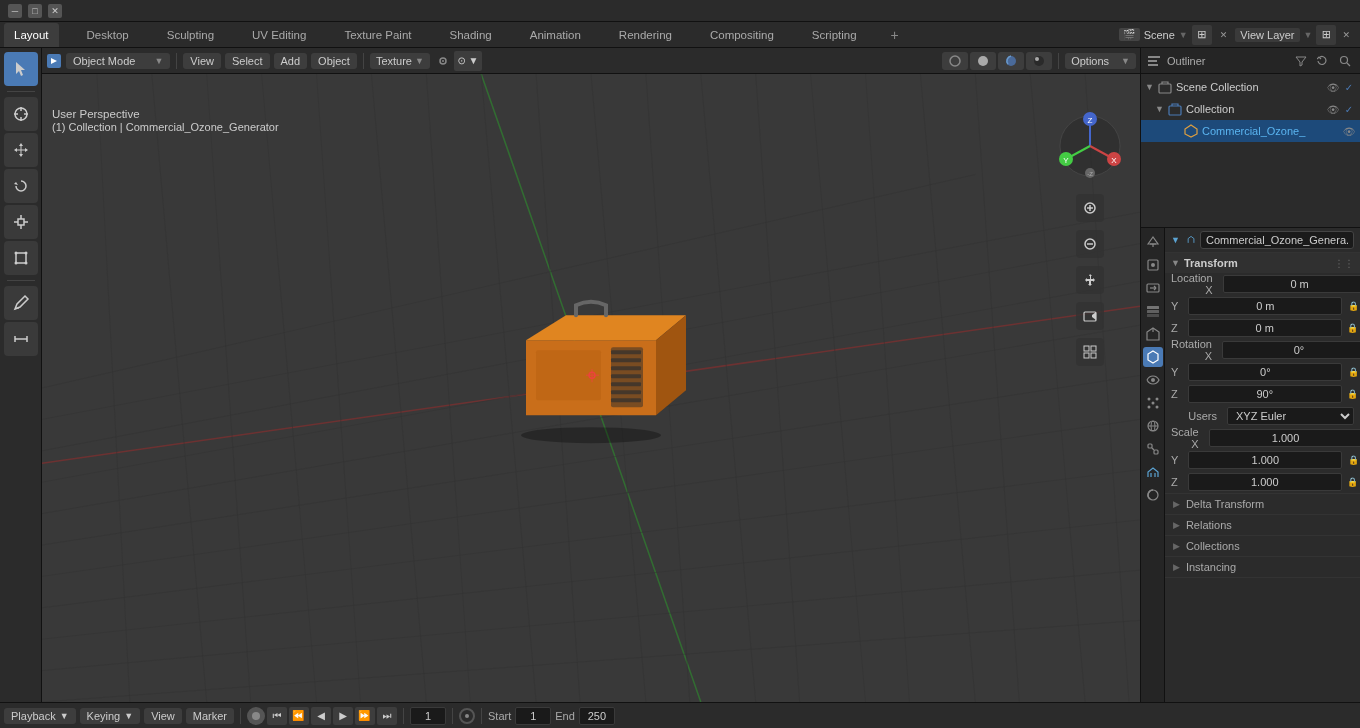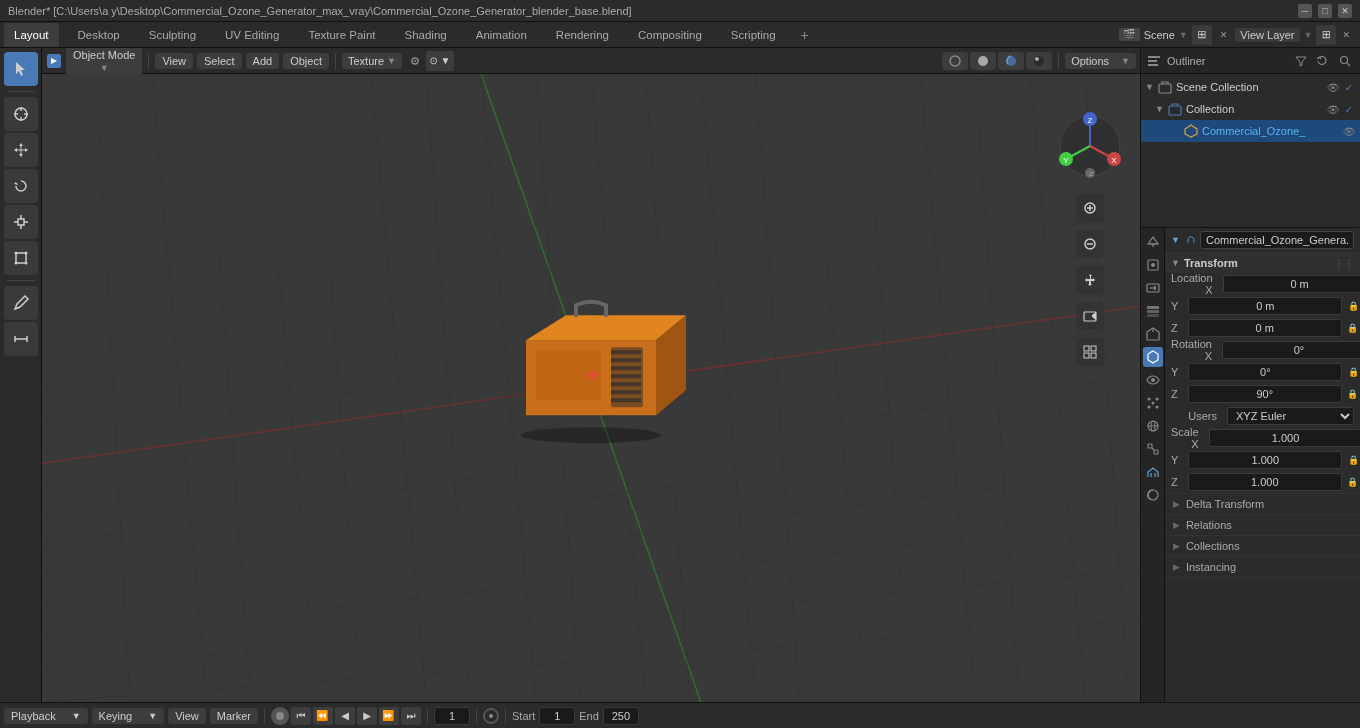--- a/index.html
+++ b/index.html
@@ -34,21 +34,21 @@
       font-size: 9px; color: #ccc; cursor: pointer;
     }
 
     
     #workspace-tabs {
       background: #2b2b2b;
       height: 26px;
       display: flex;
       align-items: center;
       padding: 0 4px;
-      gap: 9px;
+      gap: 18px;
       border-bottom: 1px solid #111;
     }
     .ws-tab {
       padding: 3px 10px;
       border-radius: 3px 3px 0 0;
       font-size: 11.5px;
       color: #aaa;
       cursor: pointer;
       height: 24px;
       display: flex; align-items: center;
@@ -117,21 +117,21 @@
       padding: 0 4px;
       gap: 4px;
       z-index: 10;
       border-bottom: 1px solid #111;
     }
     .vp-mode-btn {
       background: #3d3d3d;
       border: none; border-radius: 3px;
       color: #ccc; font-size: 11px;
       padding: 2px 7px; cursor: pointer;
-      display: flex; align-items: center; gap: 2px; flex-direction: column;
+      display: flex; align-items: center; gap: 19px;
     }
     .vp-btn {
       background: #3d3d3d;
       border: none; border-radius: 3px;
       color: #ccc; font-size: 11px;
       padding: 2px 7px; cursor: pointer;
     }
     .vp-sep { width: 1px; height: 16px; background: #444; margin: 0 2px; }
 
     
@@ -366,21 +366,21 @@
       border-top: 1px solid #111;
       display: flex; align-items: center;
       padding: 0 4px;
       gap: 4px;
     }
     .bottom-btn {
       background: #3d3d3d;
       border: none; border-radius: 3px;
       color: #ccc; font-size: 11px;
       padding: 2px 7px; cursor: pointer;
-      display: flex; align-items: center; gap: 16px;
+      display: flex; align-items: center; gap: 4px;
     }
     .play-controls { display: flex; gap: 2px; align-items: center; }
     .play-btn {
       width: 20px; height: 18px;
       background: #3d3d3d;
       border-radius: 2px;
       display: flex; align-items: center; justify-content: center;
       cursor: pointer; font-size: 10px; color: #ccc;
     }
     .frame-input {
@@ -442,21 +442,20 @@
       color: #aaa;
       cursor: pointer;
       display: flex; align-items: center; gap: 6px;
     }
     .collapsed-arrow { font-size: 9px; color: #666; }
   </style>
 </head>
 <body>
 
 <div id="titlebar">
-  <span class="title">Blender* [C:\Users\a y\Desktop\Commercial_Ozone_Generator_max_vray\Commercial_Ozone_Generator_blender_base.blend]</span>
   <div class="win-controls">
     <div class="win-btn">─</div>
     <div class="win-btn">□</div>
     <div class="win-btn">✕</div>
   </div>
 </div>
 
 <div id="workspace-tabs">
   <div class="ws-tab active">Layout</div>
   <div class="ws-tab">Desktop</div>
@@ -685,20 +684,24 @@
           <rect x="120" y="57" width="32" height="60" rx="2" fill="#2a2a2a" opacity="0.5"></rect>
 
           <rect x="45" y="60" width="65" height="50" rx="2" fill="#b86010" opacity="0.5"></rect>
 
           <line x1="95" y1="85" x2="108" y2="85" stroke="#f04040" stroke-width="1" opacity="0.8"></line>
           <line x1="101" y1="79" x2="101" y2="92" stroke="#f04040" stroke-width="1" opacity="0.8"></line>
           <circle cx="101" cy="85" r="3" fill="none" stroke="#f04040" stroke-width="1.5" opacity="0.9"></circle>
         </svg>
       </div>
 
+      <div id="view-info">
+        <div class="perspective">User Perspective</div>
+        <div class="collection">(1) Collection | Commercial_Ozone_Generator</div>
+      </div>
 
       <div id="viewport-gizmos">
 
         <div class="gizmo-orb">
           <svg width="80" height="80" viewBox="0 0 80 80">
 
             <circle cx="40" cy="40" r="30" fill="rgba(40,40,40,0.5)" stroke="#555" stroke-width="0.5"></circle>
 
             <line x1="40" y1="40" x2="40" y2="15" stroke="#4466cc" stroke-width="2"></line>
             <circle cx="40" cy="13" r="7" fill="#4466cc"></circle>

